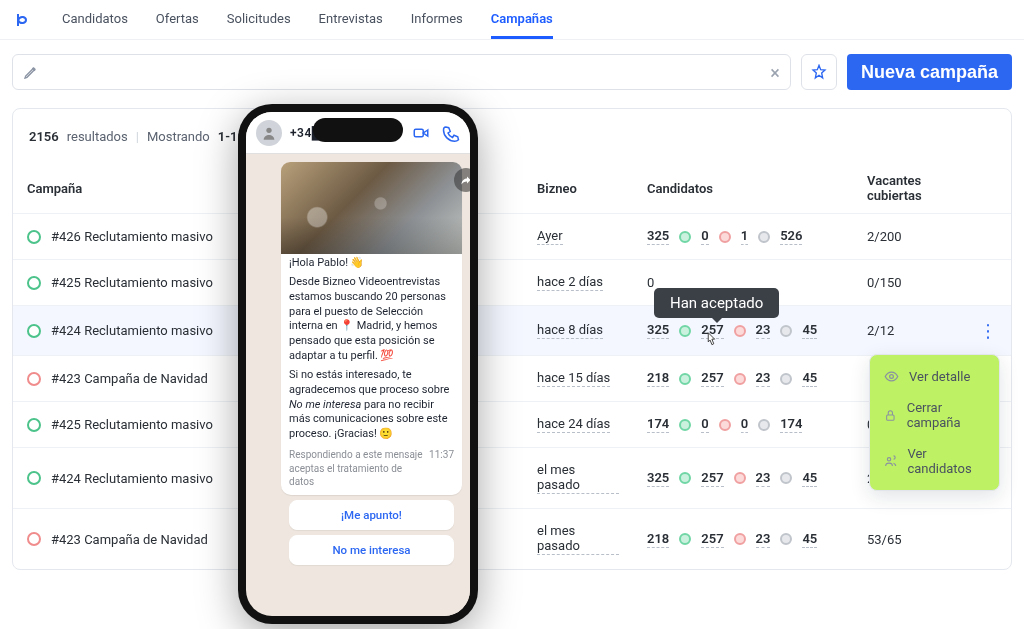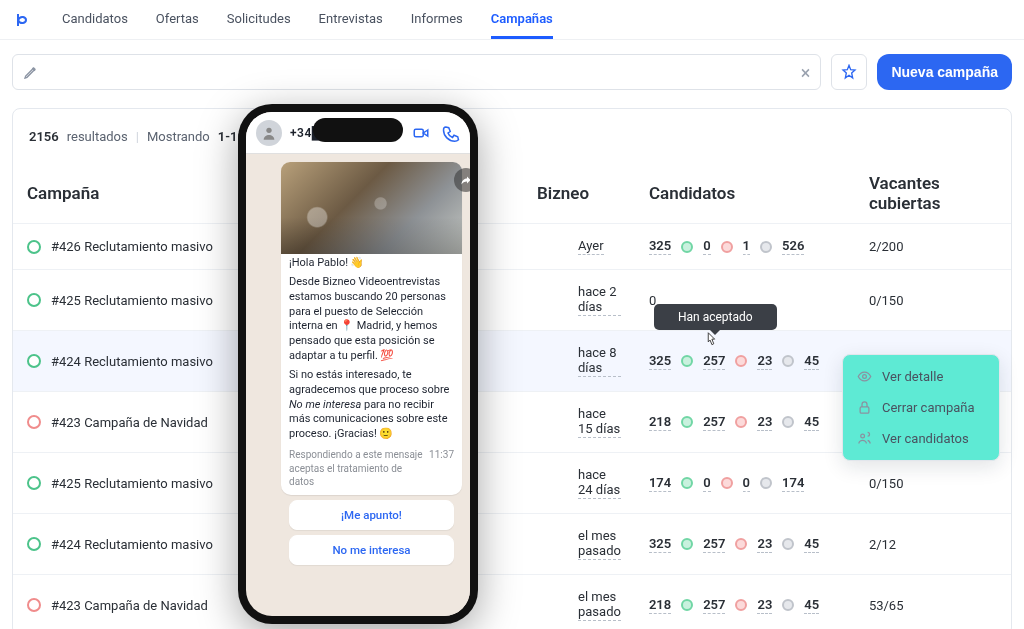--- a/index.html
+++ b/index.html
@@ -20,65 +20,65 @@
   .navtabs { display: flex; gap: 28px; }
   .navtab { padding: 10px 0; color: #4a5260; cursor: pointer; font-size: 13px; }
   .navtab.active { color: #1d5cff; border-bottom: 3px solid #1d5cff; font-weight: 600; }
 
   
   .toolbar { display: flex; align-items: center; gap: 10px; padding: 14px 12px 18px; }
   .searchbox { flex: 1; display: flex; align-items: center; border: 1px solid #dee2e8; border-radius: 6px; height: 36px; padding: 0 10px; background:#fff; }
   .searchbox svg { color: #8b94a3; }
   .clearx { color: #9aa2af; cursor: pointer; font-size: 18px; }
   .starbtn { width: 36px; height: 36px; border: 1px solid #dee2e8; border-radius: 6px; display:flex;align-items:center;justify-content:center;color:#2c67f2;cursor:pointer;background:#fff; }
-  .primary-btn { height: 36px; padding: 0 14px; background:#2c67f2; color:#fff; border:none; border-radius:12px; font-weight:600; cursor:pointer; font-size:14px;}
+  .primary-btn { height: 36px; padding: 0 14px; background:#2c67f2; color:#fff; border:none; border-radius:4px; font-weight:600; cursor:pointer; font-size:18px;}
 
   
   .panel { margin: 0 12px 12px; border:1px solid #e4e8ee; border-radius:8px; background:#fff; }
   .panelhead { display:flex; align-items:center; gap:8px; padding:14px 16px; font-size:13px; color:#5b6370; }
   .panelhead .bold { color:#2a2f36; font-weight:600; }
   .pager { display:flex; gap:4px; }
   .pager button { width:26px;height:26px;border:1px solid #dbe0e8;background:#fff;border-radius:5px;color:#4a5260;cursor:pointer;display:flex;align-items:center;justify-content:center;}
 
   .tablewrap { overflow:auto; }
   table { border-collapse:collapse; width:100%; }
-  th { text-align:left; padding: 10px 14px; font-weight:600; color:#2a2f36; font-size:17px; }
+  th { text-align:left; padding: 10px 14px; font-weight:600; color:#2a2f36; font-size:13px; }
   td { padding: 14px 14px; border-top:1px solid #eef1f5; font-size:13px; color:#2a2f36; vertical-align:middle;}
   tr.hoverrow { background:#f4f7ff; }
   .campname { display:flex; align-items:center; gap:10px; }
   .dot { width:14px;height:14px;border-radius:50%;border:2px solid;background:#fff; }
   .dot.green { border-color:#4cc38a; }
   .dot.red { border-color:#f08c8c; }
-  .datecell { color:#2a2f36; border-bottom:1px dashed #b8bfc9; display:inline-block; padding-bottom:1px;margin-left:41px;}
+  .datecell { color:#2a2f36; border-bottom:1px dashed #b8bfc9; display:inline-block; padding-bottom:1px;}
   .linknum { border-bottom:1px dashed #b8bfc9; display:inline-block; padding-bottom:1px; font-weight:600;}
   .candgroup { display:flex; align-items:center; gap:10px; }
   .sdot { width:12px;height:12px;border-radius:50%; display:inline-block;}
   .sdot.g { background:#c9f1de; border:2px solid #71d6a5; }
   .sdot.r { background:#fcdada; border:2px solid #f0a0a0; }
   .sdot.gr { background:#e6e8ec; border:2px solid #c0c4cb; }
   .more { color:#2c67f2; font-size:18px; cursor:pointer; user-select:none;}
   .morecell { text-align:right; width:30px;}
 
   
   .tooltip {
-    position:absolute; background:#3b3f46; color:#fff; font-size:12px; padding:6px 24px; border-radius:5px;
-    left:654px; top:288px; z-index:30;margin-top:16px;
+    position:absolute; background:#3b3f46; color:#fff; font-size:15px; padding:6px 16px; border-radius:5px;
+    left:654px; top:288px; z-index:30;
   }
   .tooltip::after {
     content:""; position:absolute; bottom:-5px; left:50%; transform:translateX(-50%);
     border:5px solid transparent; border-top-color:#3b3f46; border-bottom:none;
   }
   .cursor {
     position:absolute; left:700px; top:330px; z-index:31; pointer-events:none;
   }
 
   
   .menu {
-    position:absolute; right:24px; top:354px; background:#5eead4; border:1px solid #e2e6ec; border-radius:8px;
-    box-shadow:0 6px 20px rgba(20,30,50,0.12); z-index:25; width:158px; padding:6px 0;
+    position:absolute; right:24px; top:354px; background:#bef264; border:1px solid #e2e6ec; border-radius:8px;
+    box-shadow:0 6px 20px rgba(20,30,50,0.12); z-index:25; width:131px; padding:6px 0;
   }
   .menu .item { display:flex; align-items:center; gap:10px; padding:8px 14px; cursor:pointer; color:#4a5260;}
   .menu svg { color:#8a92a0; }
 
   
   .phone {
     position:absolute; left:238px; top:104px; width:240px; height:520px; z-index:40;
     background:#111; border-radius:34px; padding:8px 8px 8px 8px;
     box-shadow:0 10px 40px rgba(0,0,0,0.35);
   }

